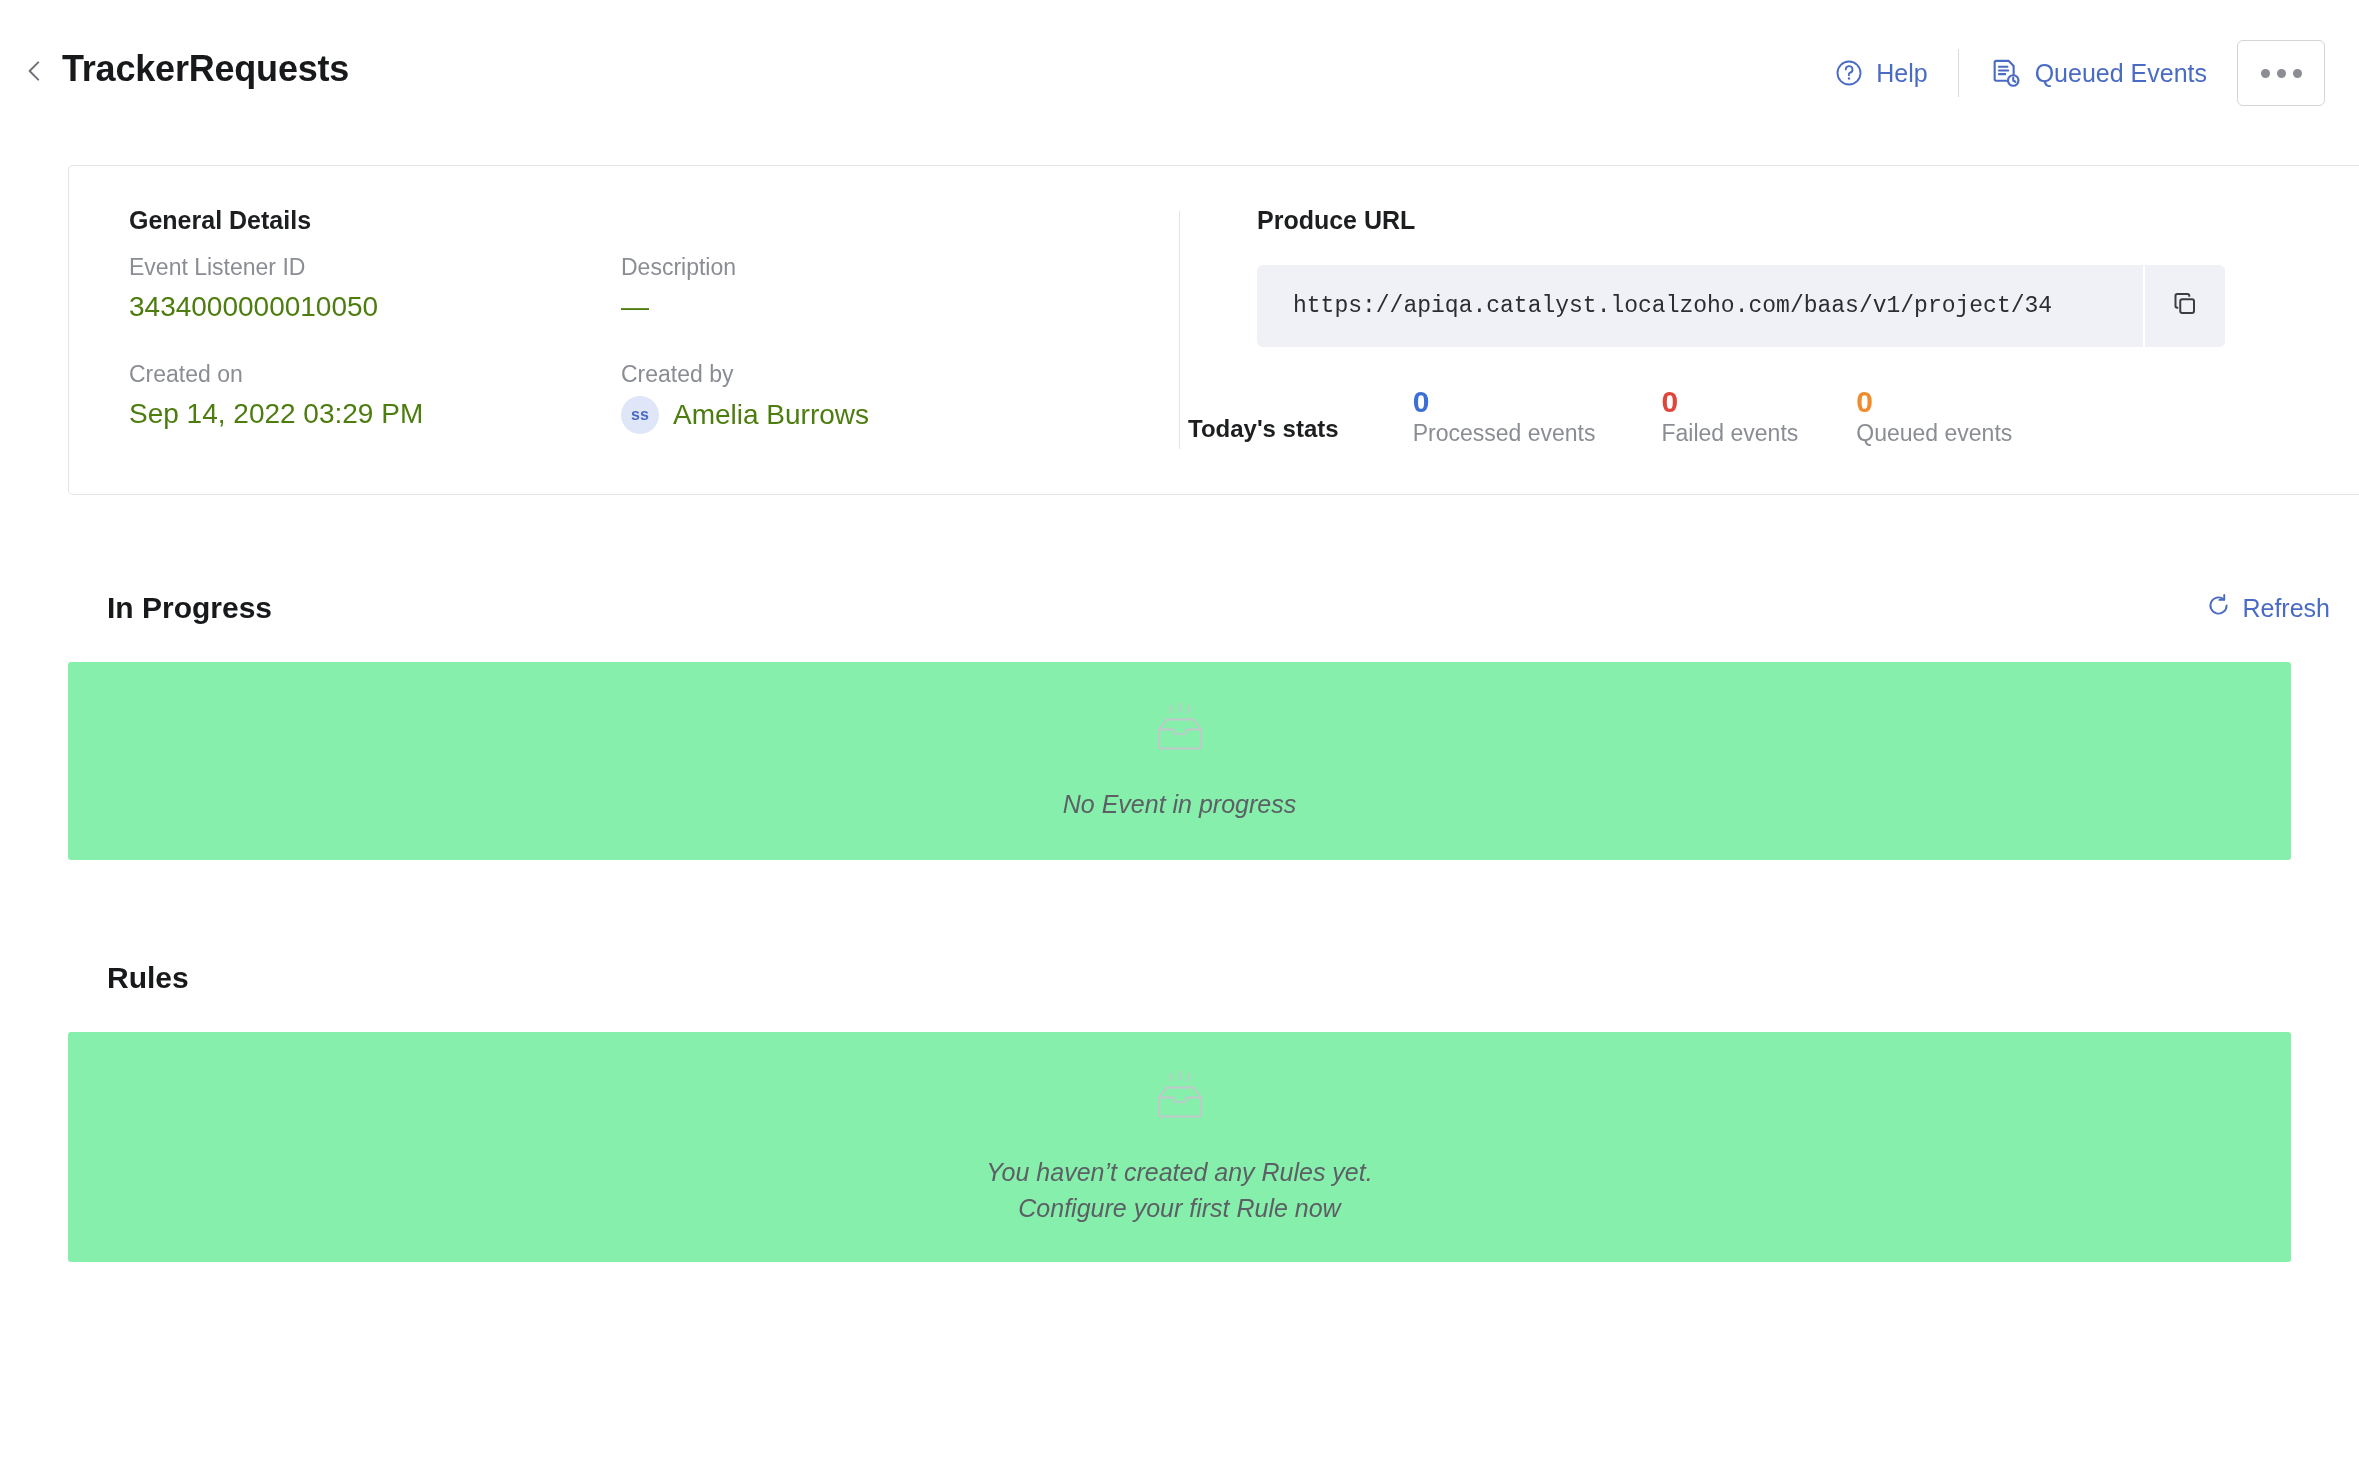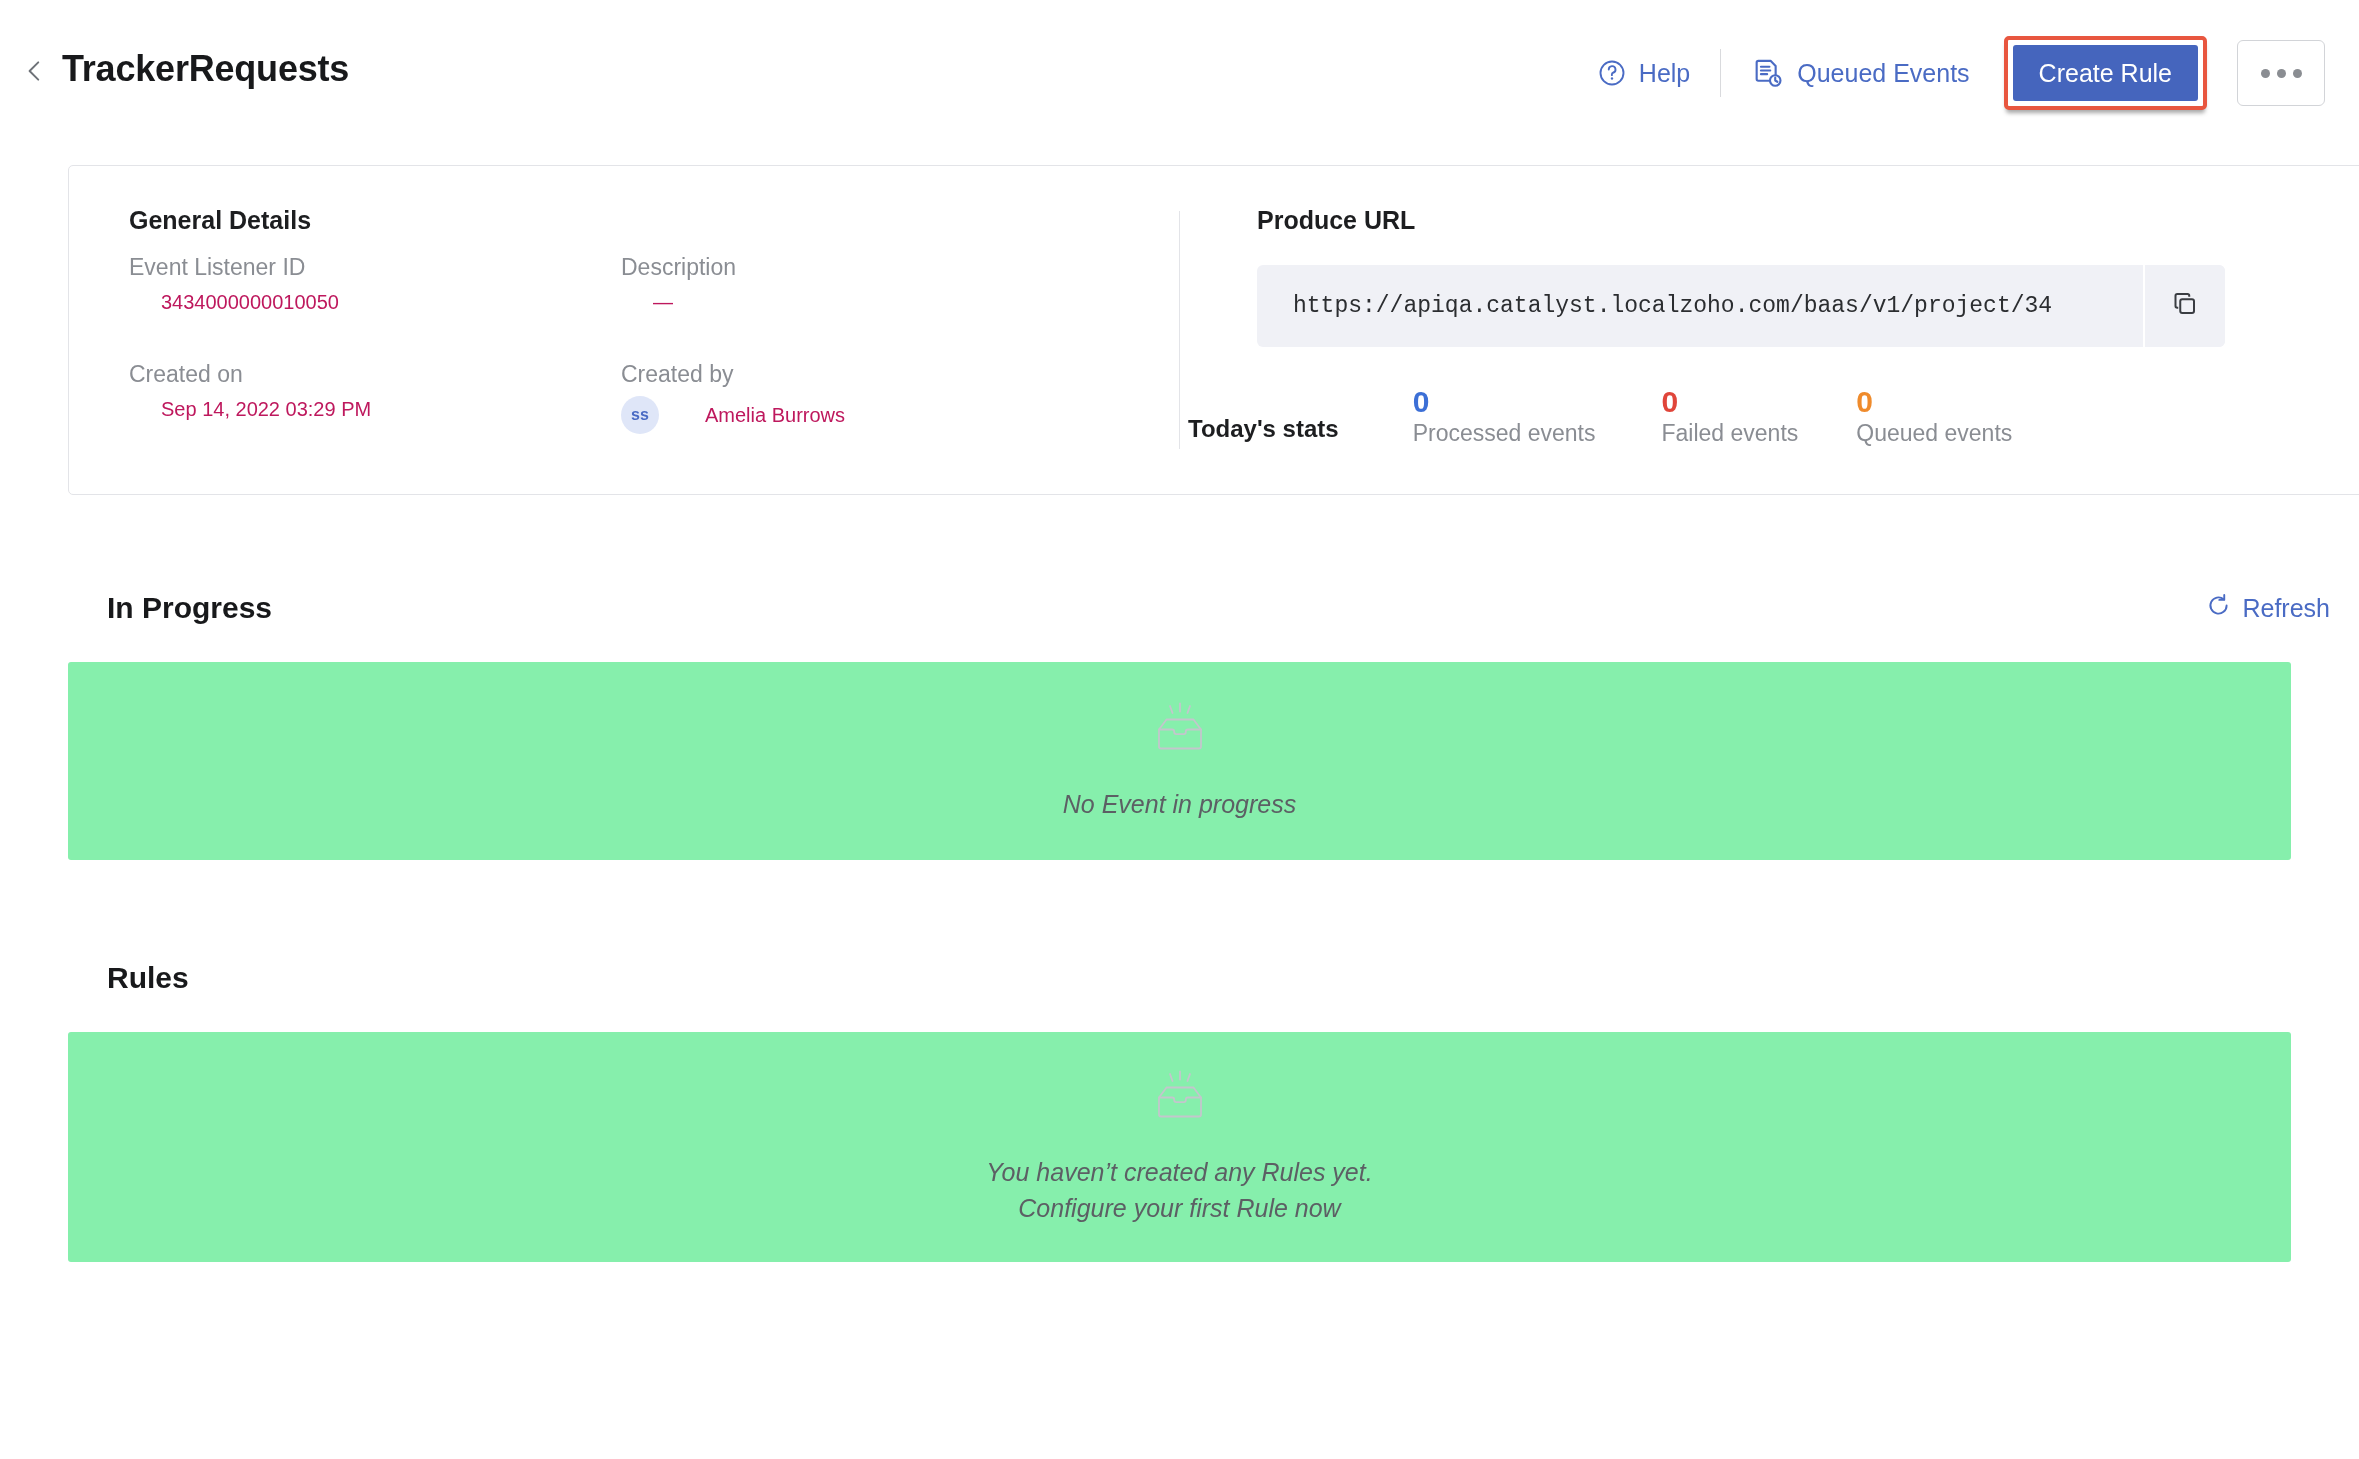--- a/index.html
+++ b/index.html
@@ -123,24 +123,23 @@
     font-weight: bold;
     color: #1d1e20;
     white-space: nowrap;
   }
   .field-label {
     font-size: 23px;
     color: #8a8d93;
     white-space: nowrap;
   }
   .field-value {
-    font-size: 20px;
-    color: #be185d;
-    white-space: nowrap;
-    margin-left: 32px;
+    font-size: 28px;
+    color: #4d7c0f;
+    white-space: nowrap;
   }
   .grid-row { position: absolute; }
   .col-a { position: absolute; left: 0; }
   .col-b { position: absolute; left: 492px; }
 
   .created-by-val {
     display: flex;
     align-items: center;
     gap: 14px;
   }
@@ -299,23 +298,20 @@
           <line x1="7" y1="7.6" x2="13" y2="7.6"></line>
           <line x1="7" y1="10.2" x2="13.6" y2="10.2"></line>
           <line x1="7" y1="12.8" x2="11.4" y2="12.8"></line>
           <circle cx="17.1" cy="17.3" r="3.7" fill="#ffffff"></circle>
           <polyline points="17.1 15.3 17.1 17.3 18.6 18.2"></polyline>
         </svg>
       </span>
       <span class="lbl">Queued Events</span>
     </div>
 
-    <div class="create-rule-wrap">
-      <button class="create-rule-btn">Create Rule</button>
-    </div>
 
     <div class="more-btn">
       <i></i>
       <i></i>
       <i></i>
     </div>
 
   </div>
 </div>
 

